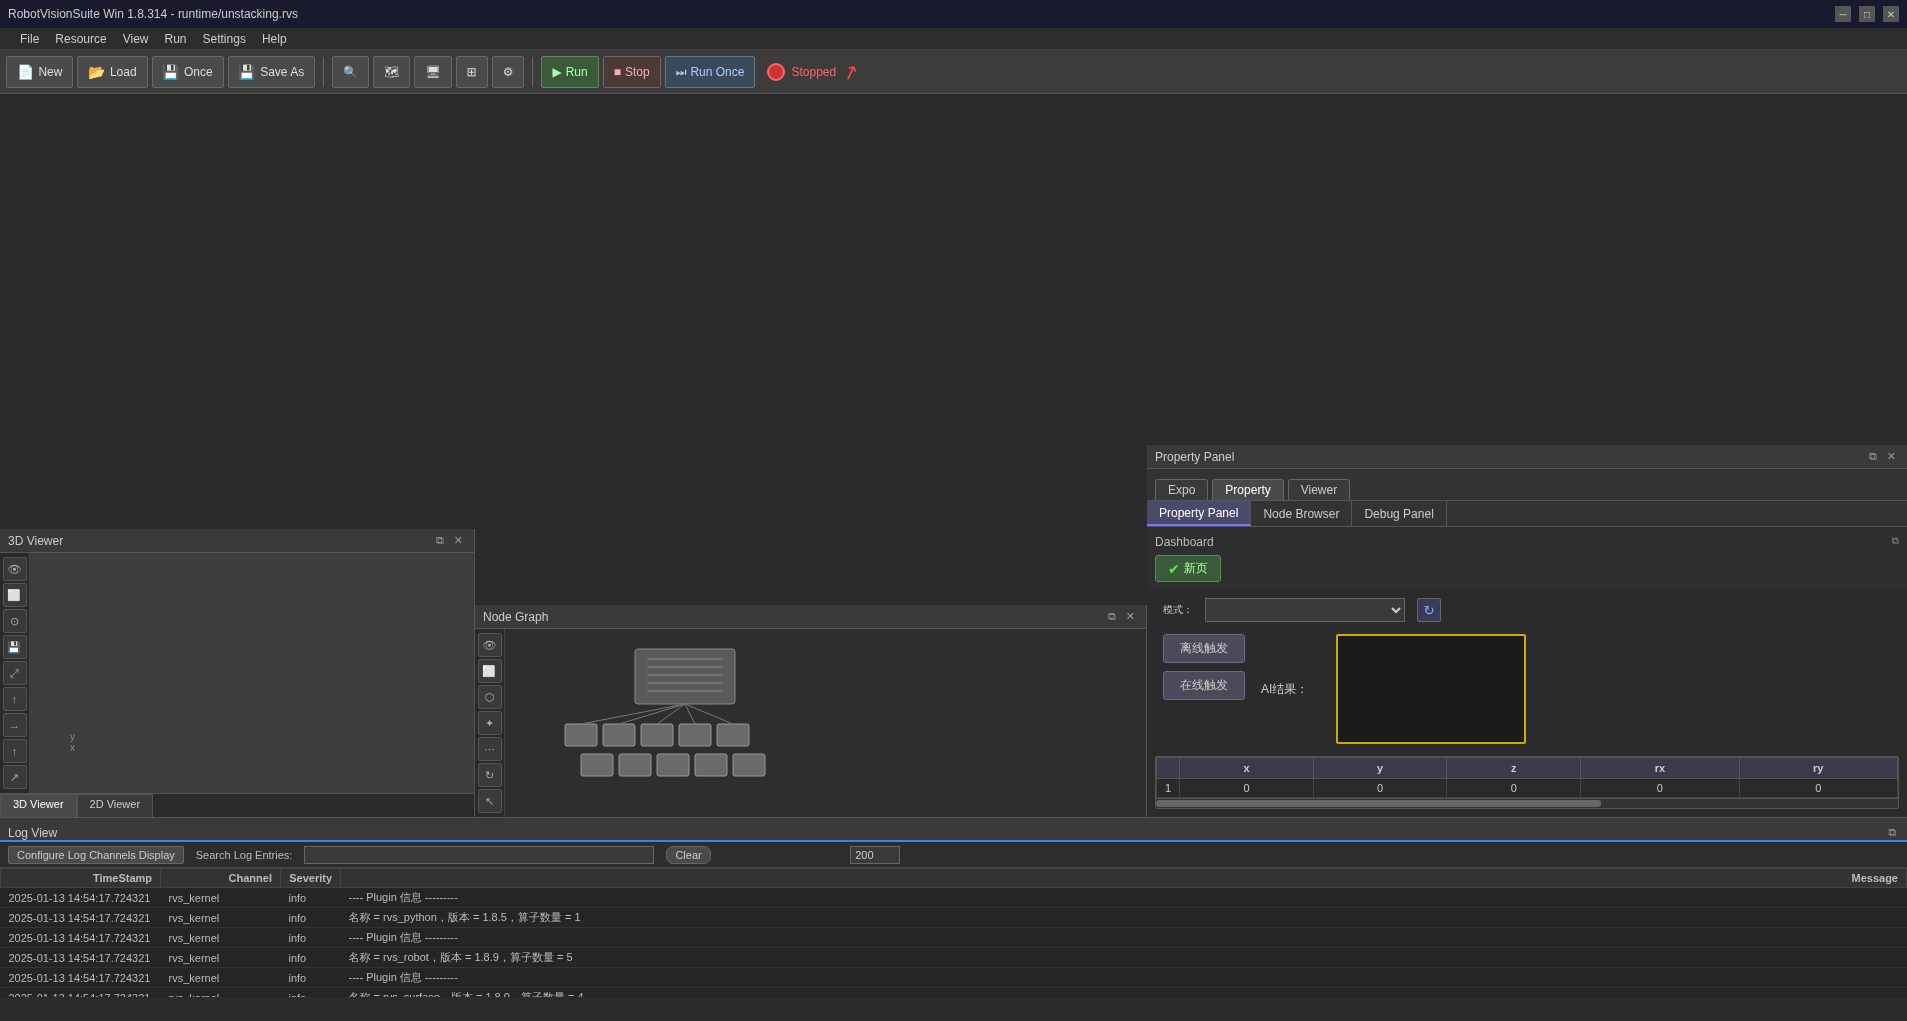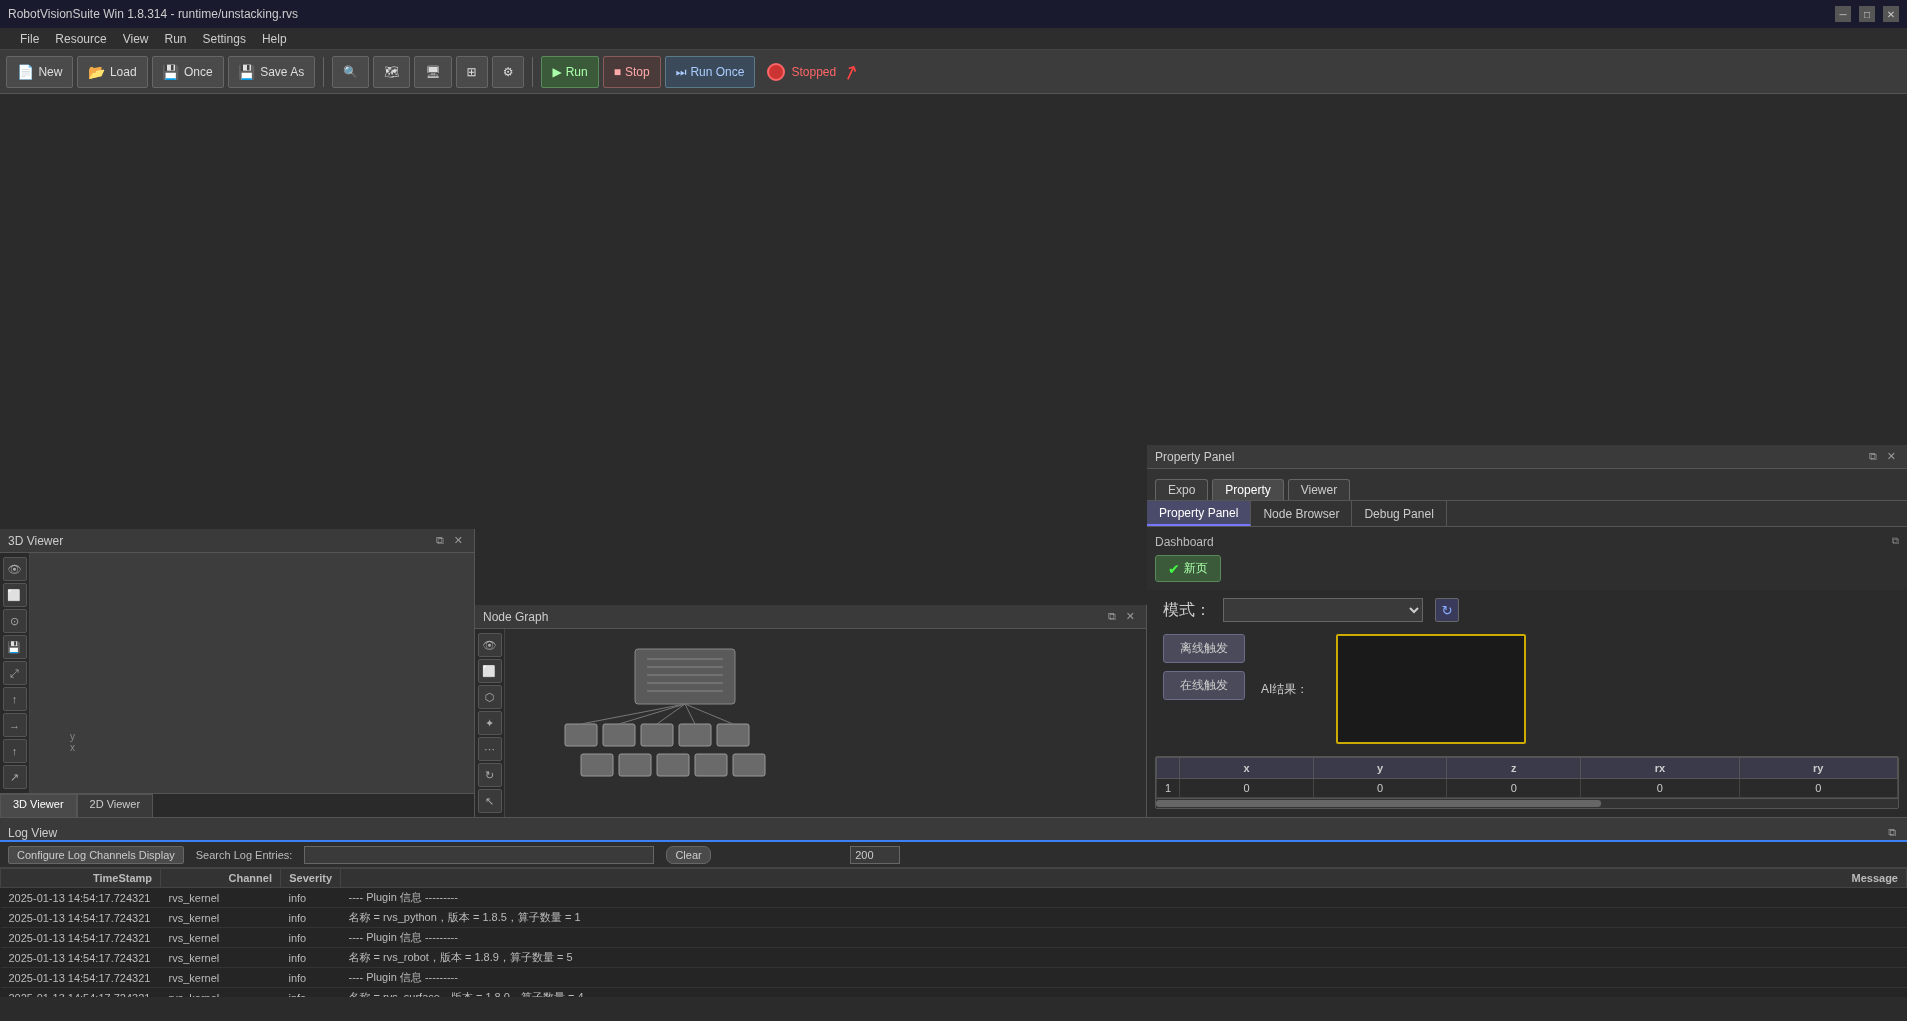--- a/index.html
+++ b/index.html
@@ -298,21 +298,21 @@
     }
     .dash-check { color: #44ff44; font-size: 14px; }
 
     
     #mode-row {
       display: flex;
       align-items: center;
       padding: 8px 16px;
       gap: 12px;
     }
-    .mode-label { color: #ccc; font-size: 16px; }
+    .mode-label { color: #ccc; font-size: 10px; }
     .mode-select {
       flex: 1;
       max-width: 200px;
       background: #3a3a3a;
       border: 1px solid #666;
       color: #ccc;
       padding: 3px 6px;
       font-size: 12px;
     }
     .refresh-btn {

